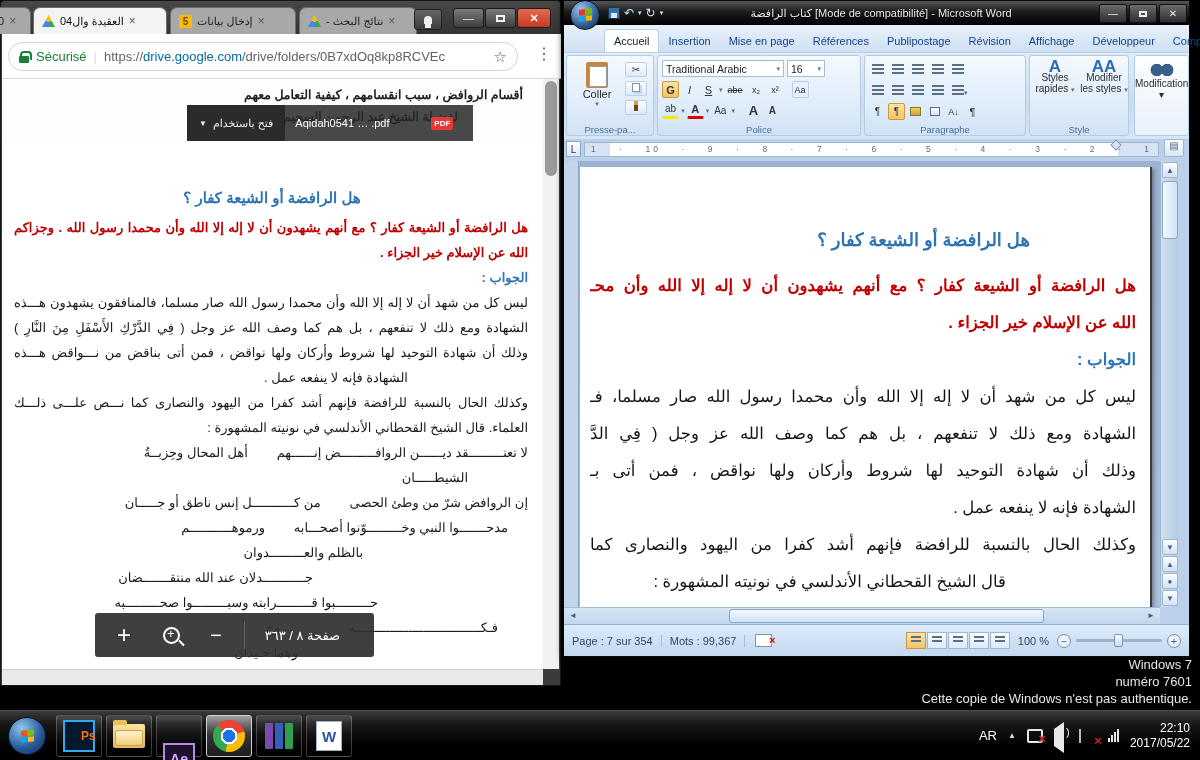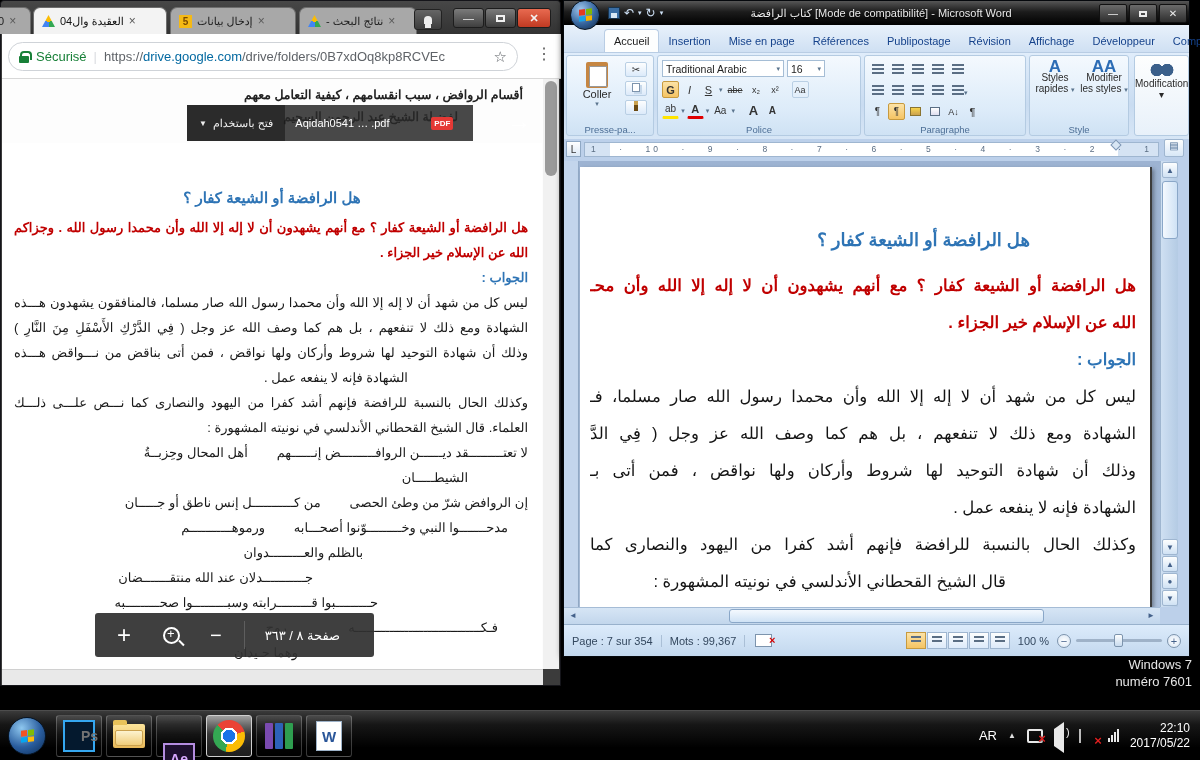--- a/index.html
+++ b/index.html
@@ -148,21 +148,21 @@
   .zs-circle { width:14px; height:14px; border-radius:50%; border:1px solid #7d94ad; background:radial-gradient(#fff,#d6e4f3); text-align:center; line-height:12px; font-size:11px; color:#44618a; }
   .zs-track { position:relative; width:86px; height:3px; background:#9fb2c8; border-radius:2px; }
   .zs-thumb { position:absolute; left:38px; top:-5px; width:9px; height:13px; background:linear-gradient(#fdfefe,#c8dbef); border:1px solid #7d94ad; border-radius:2px; }
 
   
   .watermark { position:absolute; right:8px; top:656px; text-align:right; color:#e6e6e6; font-size:13px; line-height:17px; }
   .taskbar { position:absolute; left:0; top:710px; width:1200px; height:50px; background:linear-gradient(#3a3a3a,#161616 28%,#000 75%); border-top:1px solid #4d4d4d; display:flex; align-items:center; }
   .start-orb { width:38px; height:38px; border-radius:50%; margin:0 10px 0 8px; background:radial-gradient(circle at 35% 28%, #8ec7ef, #2a5d9e 55%, #0c2c55); border:1px solid #061526; display:flex; align-items:center; justify-content:center; }
   .task-btn { width:46px; height:42px; border:1px solid rgba(255,255,255,.22); border-radius:3px; margin-right:4px; background:linear-gradient(rgba(255,255,255,.14),rgba(255,255,255,.03) 45%, rgba(0,0,0,.25)); display:flex; align-items:center; justify-content:center; }
   .task-btn.active { background:linear-gradient(rgba(255,255,255,.55),rgba(255,255,255,.18) 45%, rgba(120,120,120,.25)); border-color:#cfcfcf; }
-  .ps-ico { width:32px; height:32px; background:#04192e; border:2px solid #35a7f0; color:#737373; font-weight:bold; font-size:14px; text-align:center; line-height:28px;padding-left:16px; }
+  .ps-ico { width:32px; height:32px; background:#04192e; border:2px solid #35a7f0; color:#f97316; font-weight:bold; font-size:12px; text-align:center; line-height:28px;padding-left:16px; }
   .ae-ico { width:32px; height:32px; background:#1d0f2e; border:2px solid #b48ce0; color:#d8a9ff; font-weight:bold; font-size:14px; text-align:center; line-height:28px;margin-top:46px; }
   .folder-ico { width:32px; height:24px; background:linear-gradient(#fce49a,#e8b95a); border-radius:2px; position:relative; }
   .folder-ico::before { content:""; position:absolute; left:0; top:-4px; width:14px; height:5px; background:#e8c25a; border-radius:2px 2px 0 0; }
   .folder-ico::after { content:""; position:absolute; left:2px; top:6px; right:2px; bottom:2px; background:linear-gradient(#fdf3cf,#f0cd7a); border-radius:2px 2px 3px 3px; border:1px solid #caa14e; }
   .chrome-logo { width:32px; height:32px; border-radius:50%; background:radial-gradient(circle, #1a73e8 0 27%, #fff 27% 37%, rgba(0,0,0,0) 37%), conic-gradient(from -45deg, #ea4335 0 33%, #fbbc05 33% 66%, #34a853 66% 100%); }
   .rar-ico { display:flex; gap:2px; align-items:flex-end; }
   .rar-ico i { display:block; width:8px; height:26px; border-radius:1px; }
   .word-ico { width:26px; height:30px; background:#fff; border:1px solid #9db2c8; position:relative; text-align:center; color:#2a5699; font-weight:bold; font-size:15px; line-height:30px; }
   .tray { margin-left:auto; display:flex; align-items:center; gap:11px; padding-right:10px; color:#fff; }
   .tray-lang { font-size:13px; }
@@ -474,20 +474,21 @@
             <span class="zs-thumb"></span>
           </span>
         <span class="zs-circle">+</span>
       </div>
     </div>
   </div>
 
   <div class="watermark">
     <div>Windows 7</div>
     <div>numéro 7601</div>
+    <div>Cette copie de Windows n'est pas authentique.</div>
   </div>
 
   <div class="taskbar">
     <div class="start-orb">
       <span class="orb-flag">
           <i style="background:#f35325"></i>
           <i style="background:#81bc06"></i>
           <i style="background:#05a6f0"></i>
           <i style="background:#ffba08"></i>
         </span>

